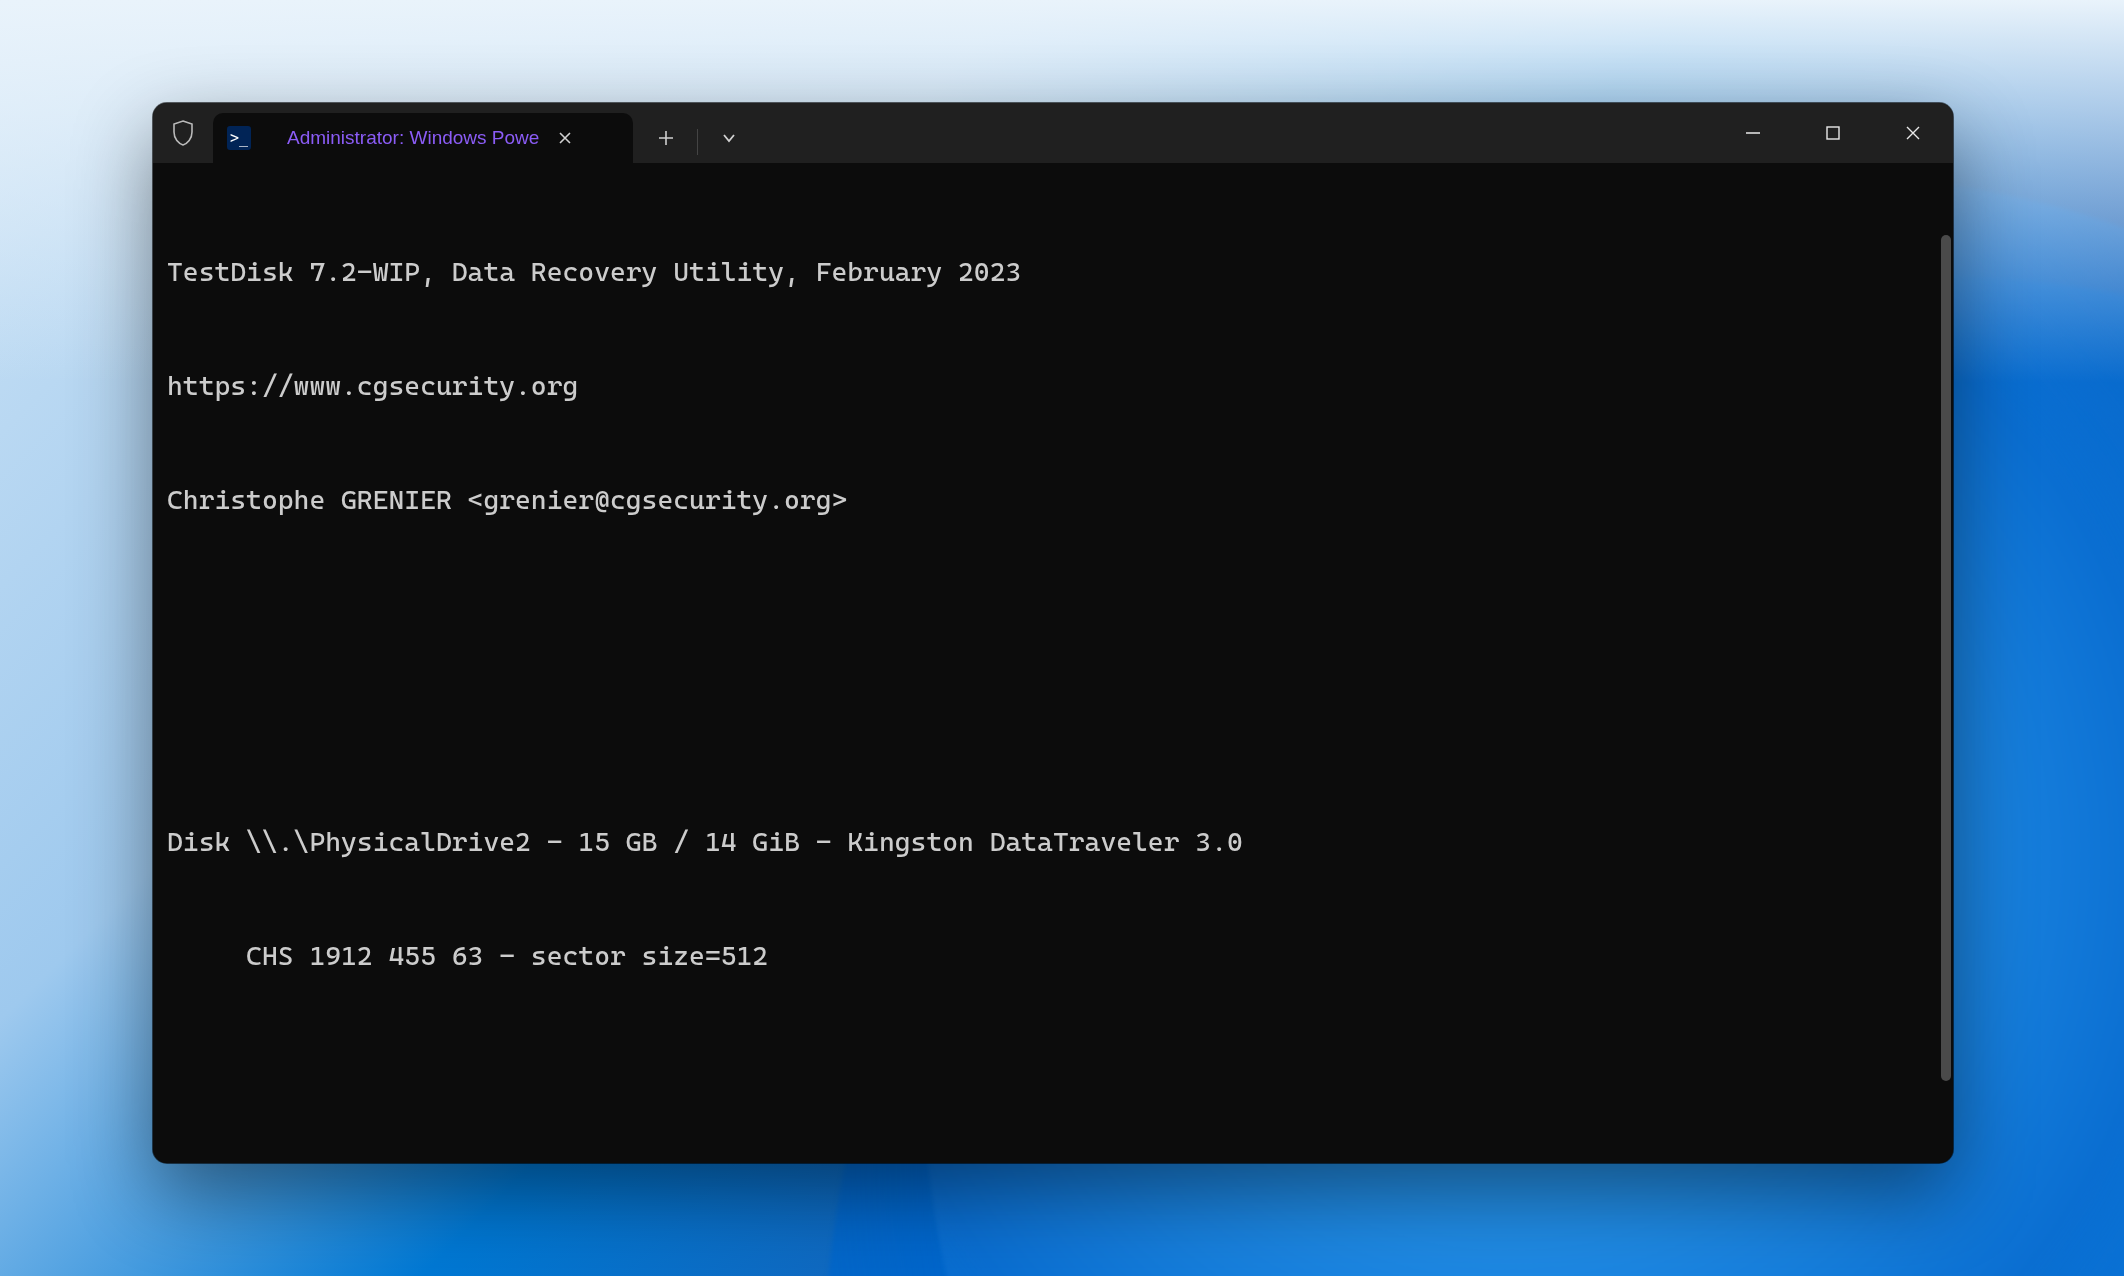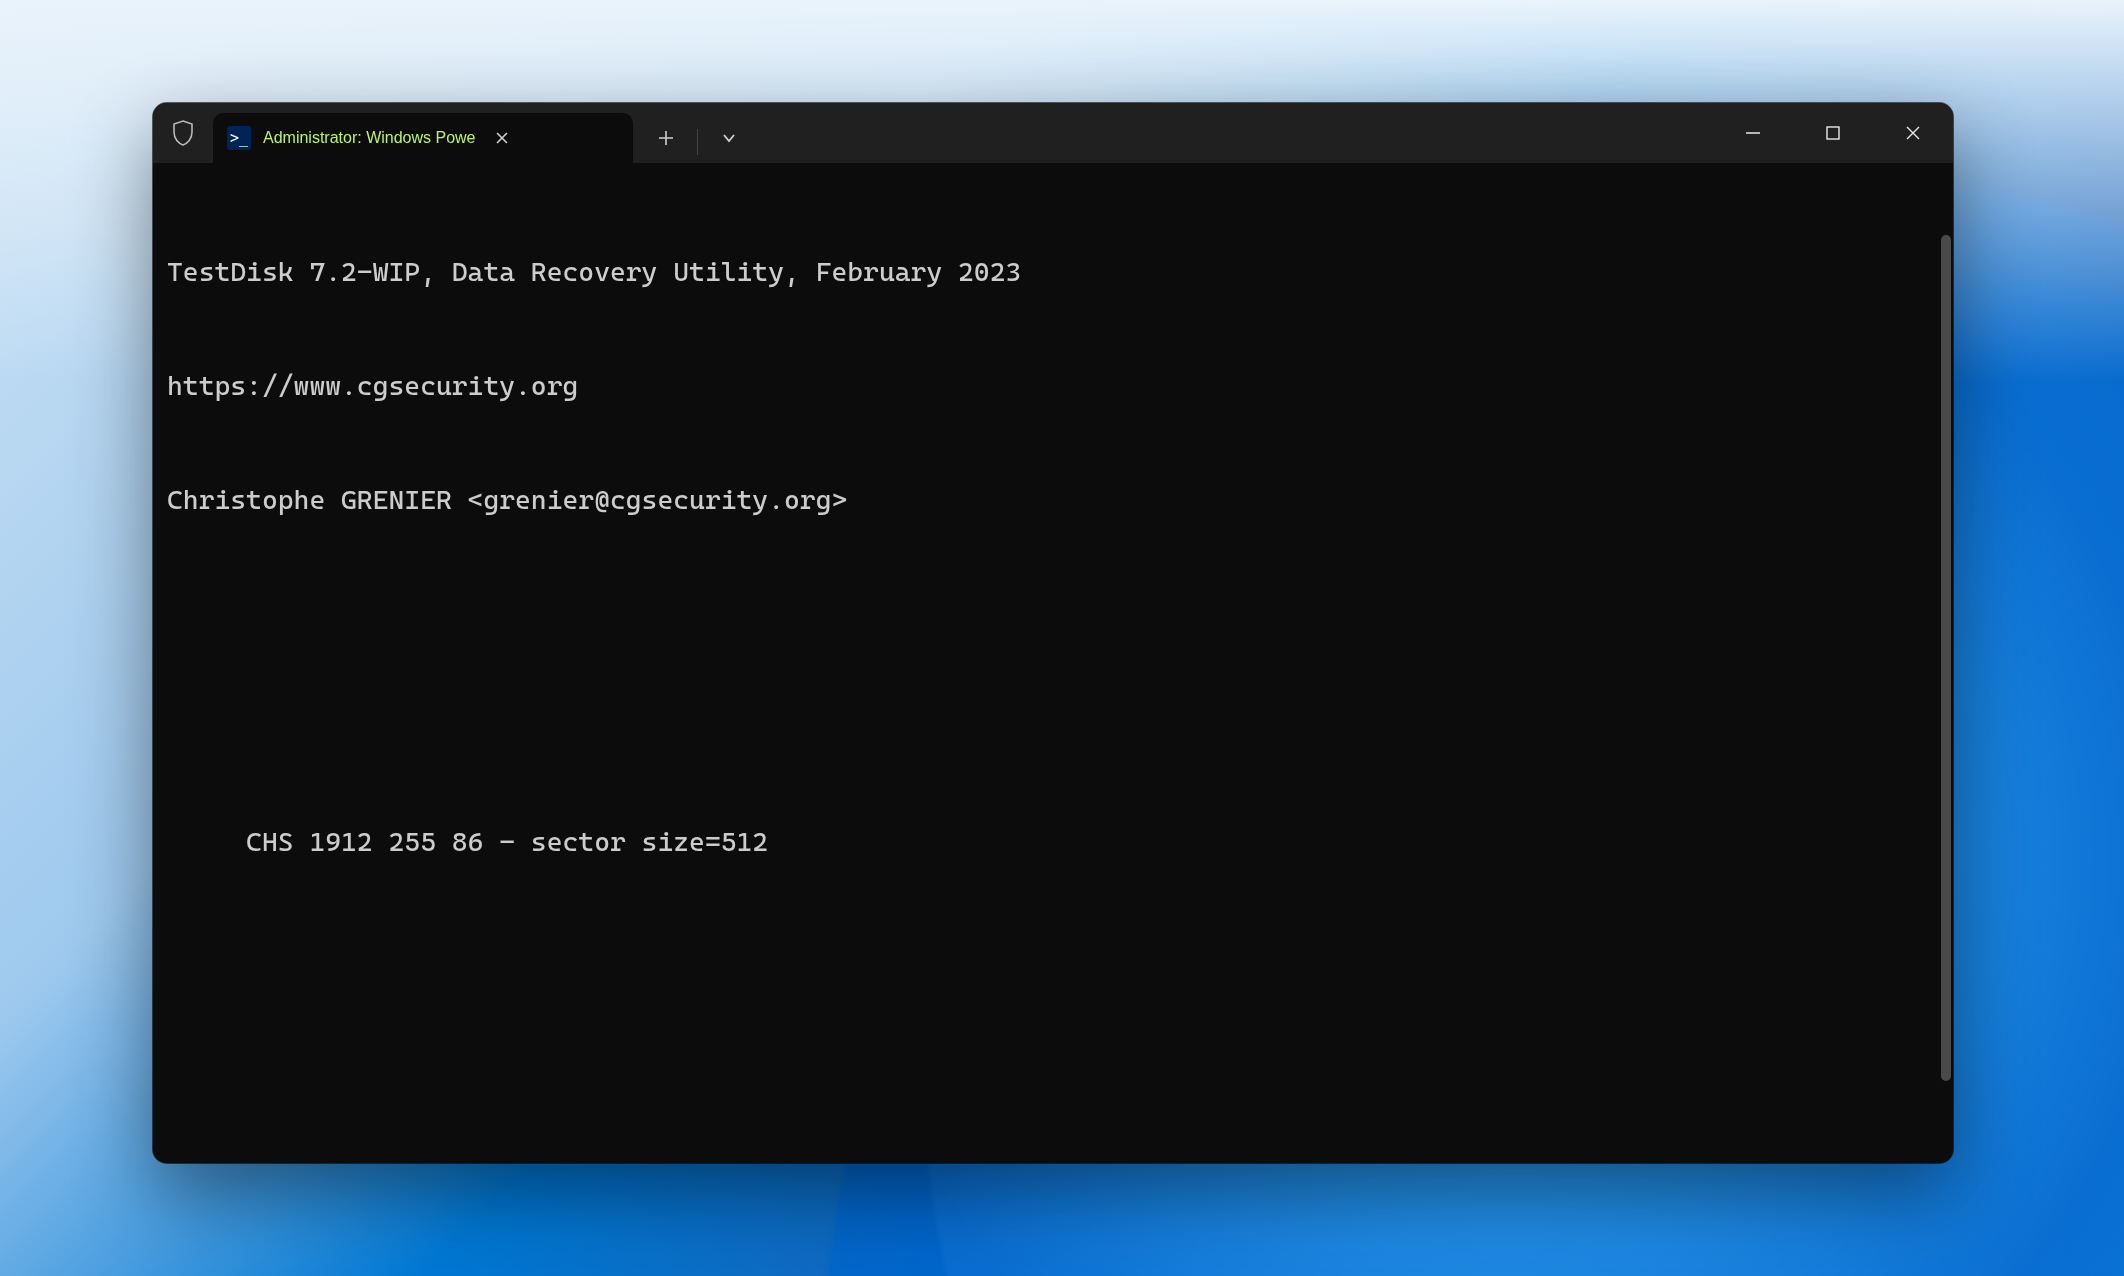--- a/index.html
+++ b/index.html
@@ -57,26 +57,27 @@
     border-top-left-radius: 10px;
     border-top-right-radius: 10px;
     display: flex;
     align-items: center;
     padding: 0 18px 0 14px;
     gap: 12px;
     min-width: 420px;
     position: relative;
   }
   .tab-title {
-    color: #bef264;
-    font-size: 16px;
+    color: #8b5cf6;
+    font-size: 19px;
     white-space: nowrap;
     overflow: hidden;
     text-overflow: clip;
     max-width: 290px;
+    margin-left: 24px;
   }
   .tab-close {
     color: #d0d0d0;
     font-size: 20px;
     width: 28px; height: 28px;
     display:flex;align-items:center;justify-content:center;
     cursor: pointer;
   }
   .tab-actions {
     display: flex;
@@ -203,21 +204,22 @@
       </div>
     </div>
   </div>
 
   <div class="terminal">
     <div class="line">TestDisk 7.2-WIP, Data Recovery Utility, February 2023</div>
     <div class="line">https://www.cgsecurity.org</div>
     <div class="line">Christophe GRENIER &lt;grenier@cgsecurity.org&gt;</div>
     <div class="line"> </div>
     <div class="line"> </div>
-    <div class="line">     CHS 1912 255 86 - sector size=512</div>
+    <div class="line">Disk \\.\PhysicalDrive2 - 15 GB / 14 GiB - Kingston DataTraveler 3.0</div>
+    <div class="line">     CHS 1912 455 63 - sector size=512</div>
     <div class="line"> </div>
     
     
     
     
     
     
     
     
 

